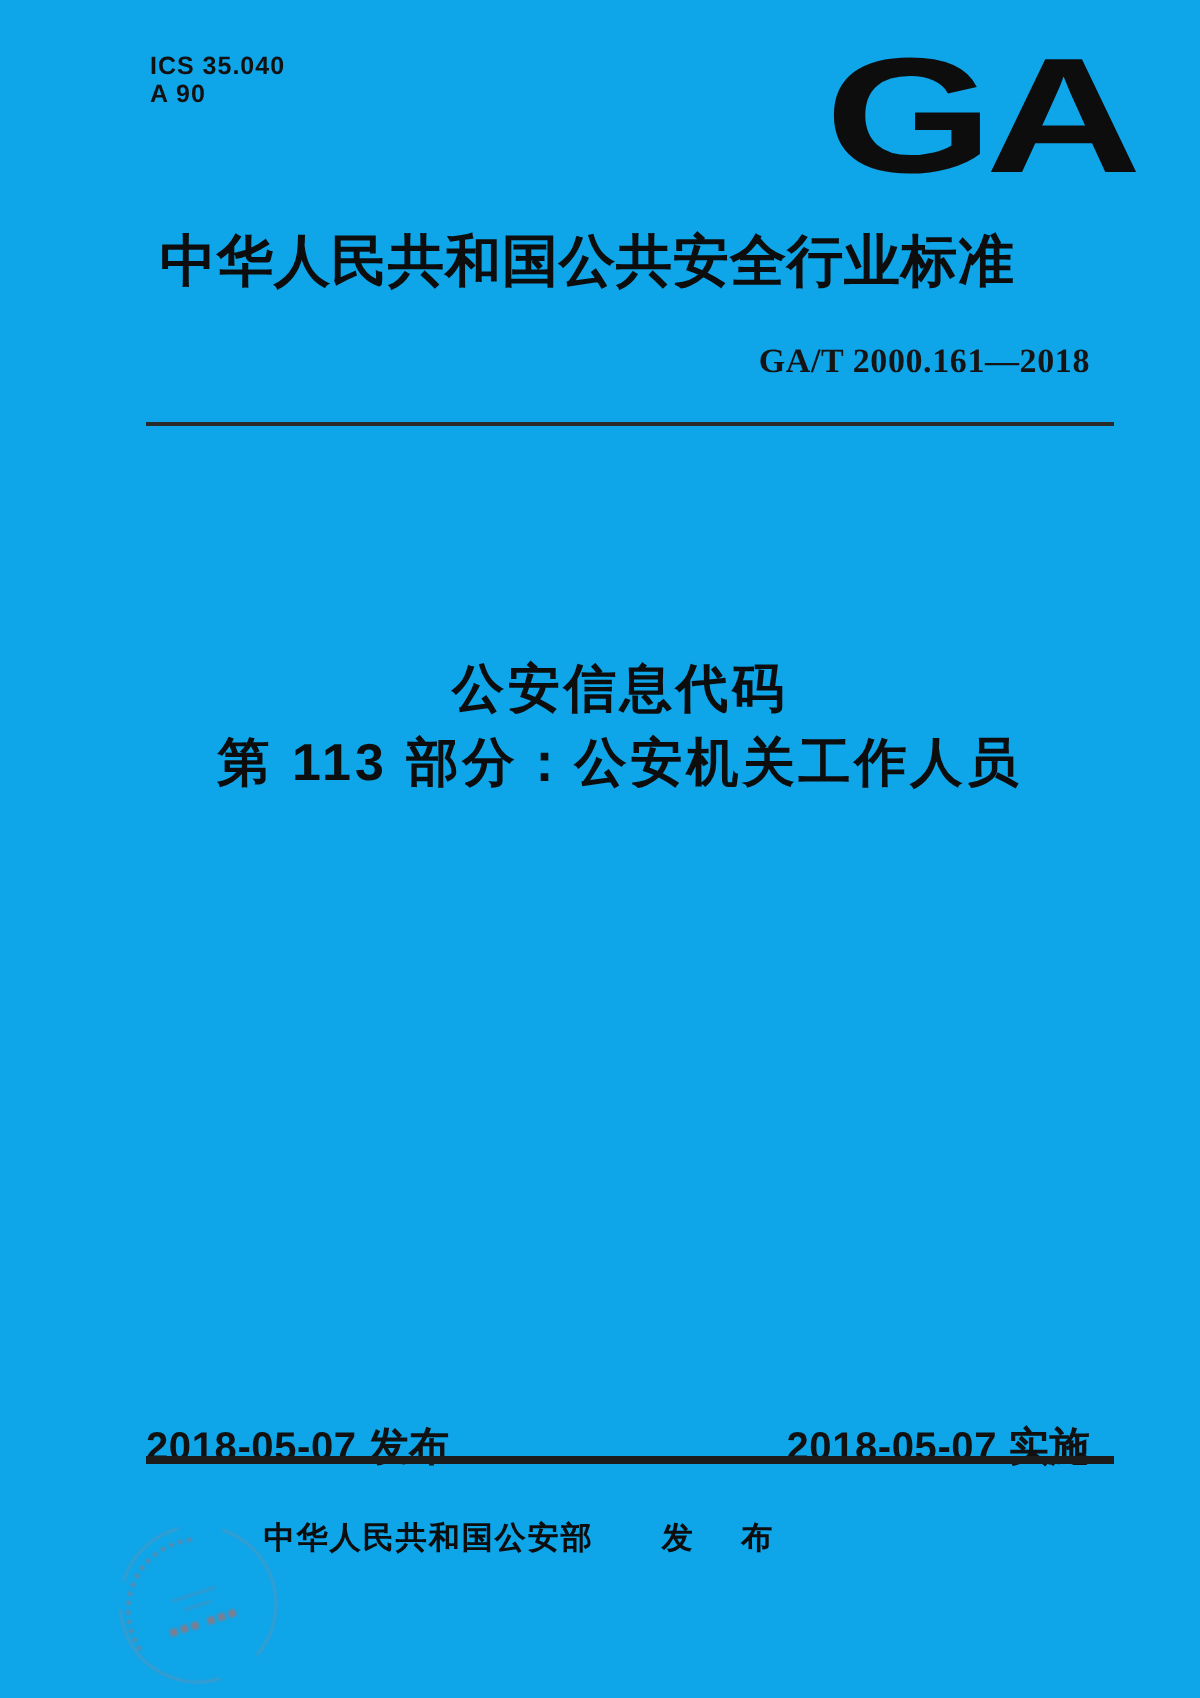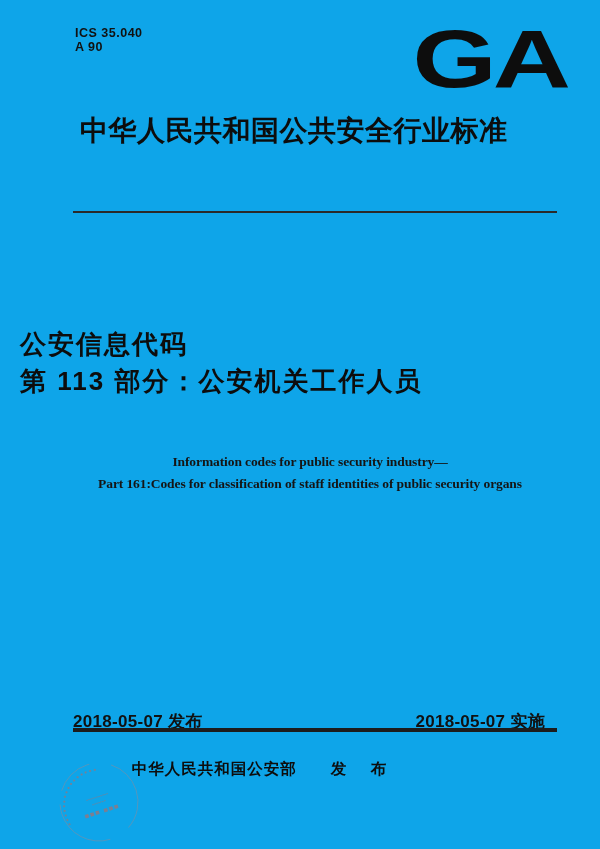--- a/index.html
+++ b/index.html
@@ -27,30 +27,30 @@
 
   .standard-number{
     position:absolute;right:55px;top:171px;
     font-family:"Liberation Serif",serif;font-weight:bold;font-size:17px;letter-spacing:.3px;color:#151515;
   }
 
   .divider-thin{position:absolute;left:73px;top:211px;width:484px;height:2px;background:#2a2a2a;}
   .divider-thick{position:absolute;left:73px;top:728px;width:484px;height:3.5px;background:#1c1c1c;}
 
   .title-cn{
-    position:absolute;left:20px;top:326px;width:580px;
+    position:absolute;left:20px;top:326px;width:580px;text-align:center;
     font-size:26px;font-weight:bold;line-height:37px;letter-spacing:2px;color:#0d0d0d;
   }
   .title-en{
     position:absolute;left:20px;top:451px;width:580px;text-align:center;
     font-family:"Liberation Serif",serif;font-weight:bold;font-size:13.5px;line-height:22px;
     letter-spacing:-.1px;color:#151515;
   }
 
-  .date-row{position:absolute;left:73px;right:55px;top:710px;height:18px;font-size:17px;}
+  .date-row{position:absolute;left:73px;right:55px;top:710px;height:18px;font-size:20px;}
   .issue{position:absolute;left:0;top:0;font-weight:bold;letter-spacing:.3px;}
   .implement{position:absolute;right:0;top:0;font-weight:bold;letter-spacing:.3px;}
 
   .publisher-row{
     position:absolute;left:0;top:759px;width:528px;text-align:center;
     font-size:15.5px;font-weight:bold;letter-spacing:1px;color:#0d0d0d;
   }
   .publisher-row .gap{display:inline-block;width:34px;}
   .publish-action{letter-spacing:10px;}
 
@@ -64,32 +64,29 @@
 
 <div class="page">
 
   <div class="ics sans">ICS 35.040</div>
   <div class="class-code sans">A 90</div>
 
   <div class="ga-logo">GA</div>
 
   <div class="standard-type">中华人民共和国公共安全行业标准</div>
 
+  <div class="standard-number">GA/T 2000.161—2018</div>
 
   <div class="divider-thin"></div>
 
   <div class="title-cn">
     <div>公安信息代码</div>
     <div>第 113 部分：公安机关工作人员</div>
   </div>
 
-  <div class="title-en">
-    <div>Information codes for public security industry—</div>
-    <div>Part 161:Codes for classification of staff identities of public security organs</div>
-  </div>
 
   <div class="date-row">
     <div class="issue">
       <span>2018-05-07</span>
       <span>发布</span>
     </div>
     <div class="implement">
       <span>2018-05-07</span>
       <span>实施</span>
     </div>

